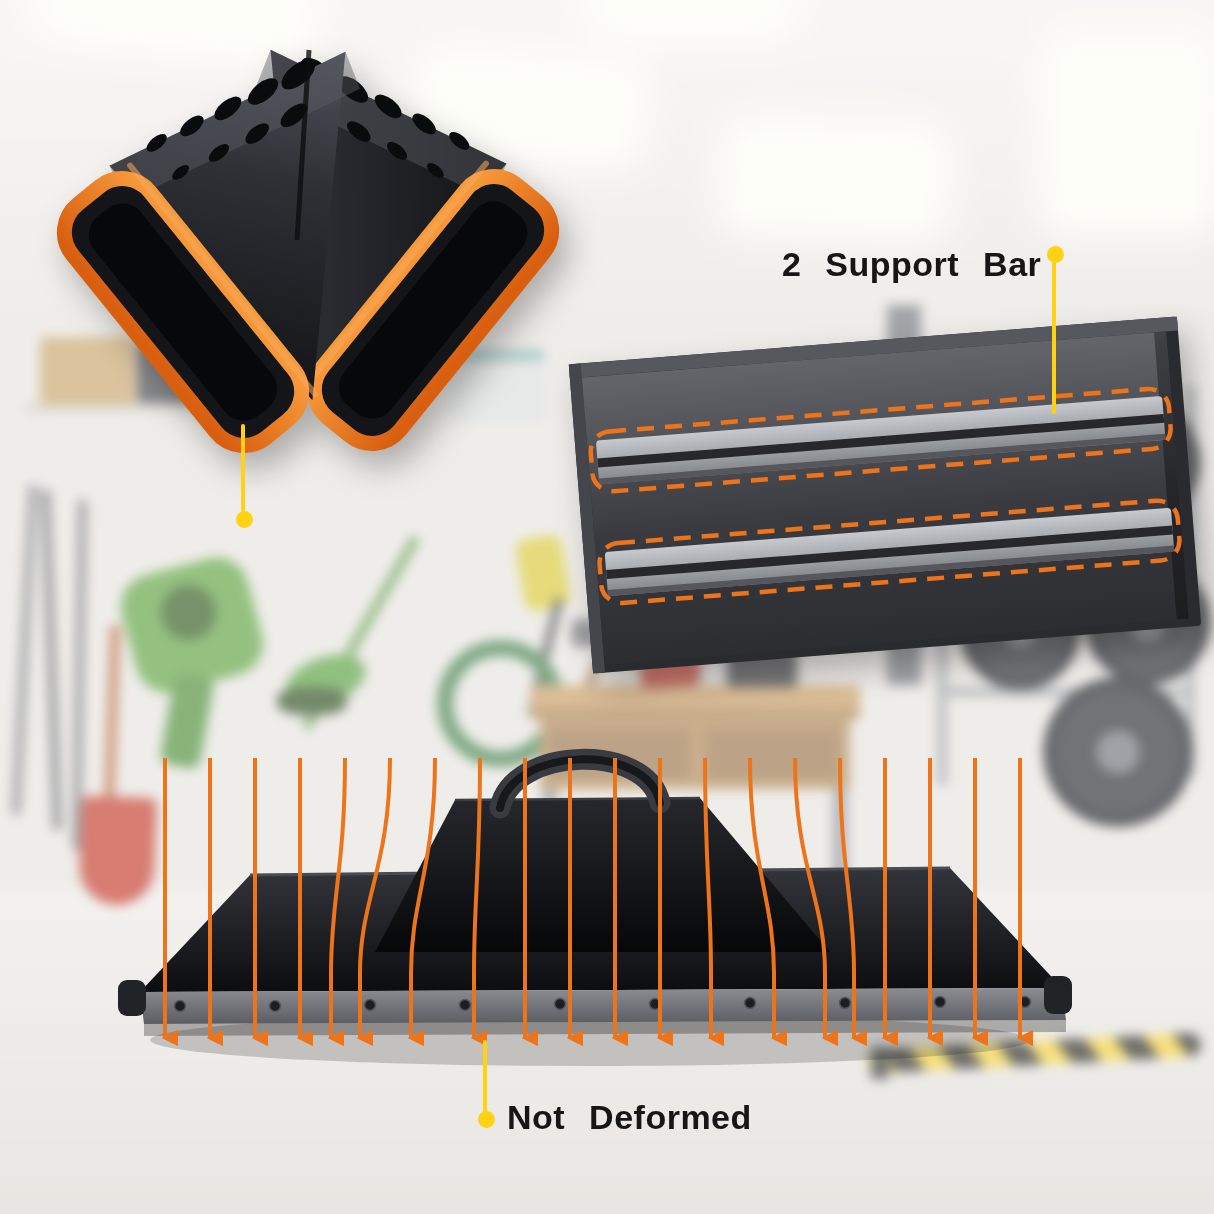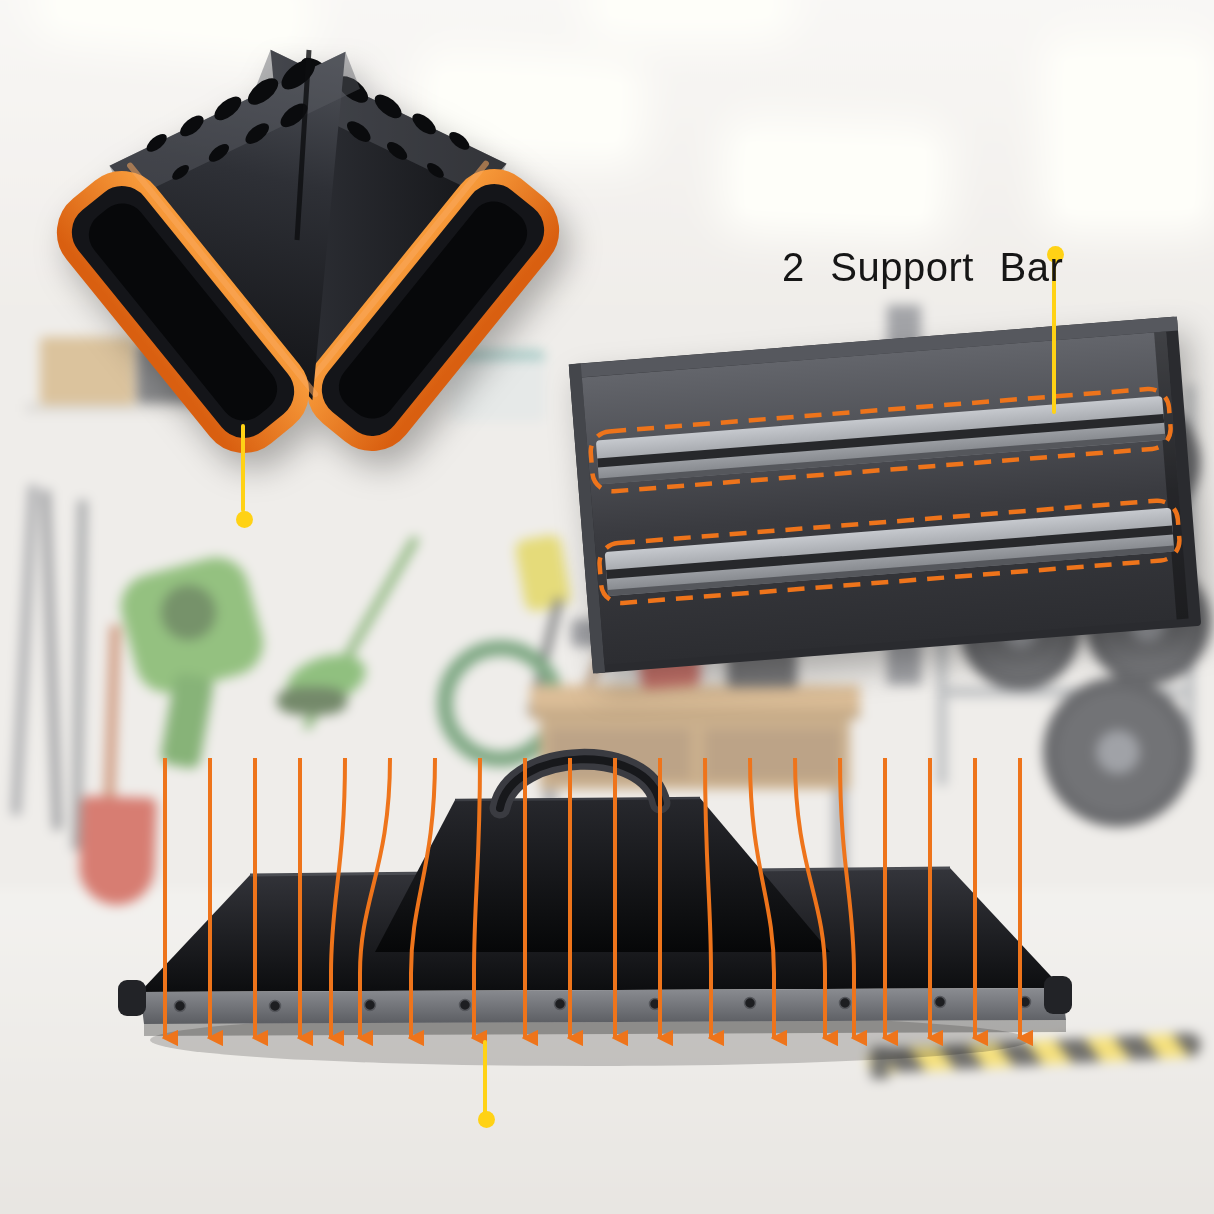--- a/index.html
+++ b/index.html
@@ -9,21 +9,21 @@
   html,body{margin:0;padding:0;}
   body{width:1214px;height:1214px;overflow:hidden;background:#e9e6e2;
        font-family:"Liberation Sans",sans-serif;}
   #stage{position:relative;width:1214px;height:1214px;}
   .bg-layer{position:absolute;inset:-15px;filter:blur(6px);z-index:0;}
   .bgel{position:absolute;}
   .light{position:absolute;background:#fdfdf6;border-radius:8px;
          box-shadow:0 0 42px 20px rgba(255,255,248,.95);}
   .product{position:absolute;z-index:3;}
   .shadowed{filter:drop-shadow(10px 16px 16px rgba(0,0,0,.28));}
-  .label{position:absolute;z-index:6;font-weight:400;font-size:40px;
+  .label{position:absolute;z-index:6;font-weight:700;font-size:34px;
          color:var(--label-text);letter-spacing:.5px;word-spacing:14px;white-space:nowrap;}
   .callout-line{position:absolute;z-index:5;width:4px;border-radius:2px;background:var(--yellow);}
   .callout-dot{position:absolute;z-index:5;width:17px;height:17px;border-radius:50%;background:var(--yellow);}
   .tire{position:absolute;border-radius:50%;
         background:radial-gradient(circle,#70737a 0 20%,#2a2b2f 21% 58%,#1b1c20 59% 100%);}
 </style>
 </head>
 <body>
 
 <div id="stage">
@@ -250,14 +250,15 @@
 
   <div class="callout-line" style="left:241px;top:424px;height:88px;"></div>
   <div class="callout-dot" style="left:236px;top:511px;"></div>
 
   <div class="label" style="left:782px;top:245px;">2 Support Bar</div>
   <div class="callout-dot" style="left:1047px;top:246px;"></div>
   <div class="callout-line" style="left:1052px;top:256px;height:158px;"></div>
 
   <div class="callout-line" style="left:483px;top:1040px;height:74px;"></div>
   <div class="callout-dot" style="left:478px;top:1111px;"></div>
+  <div class="label" style="left:507px;top:1098px;">Not Deformed</div>
 
 </div>
 
 </body></html>

